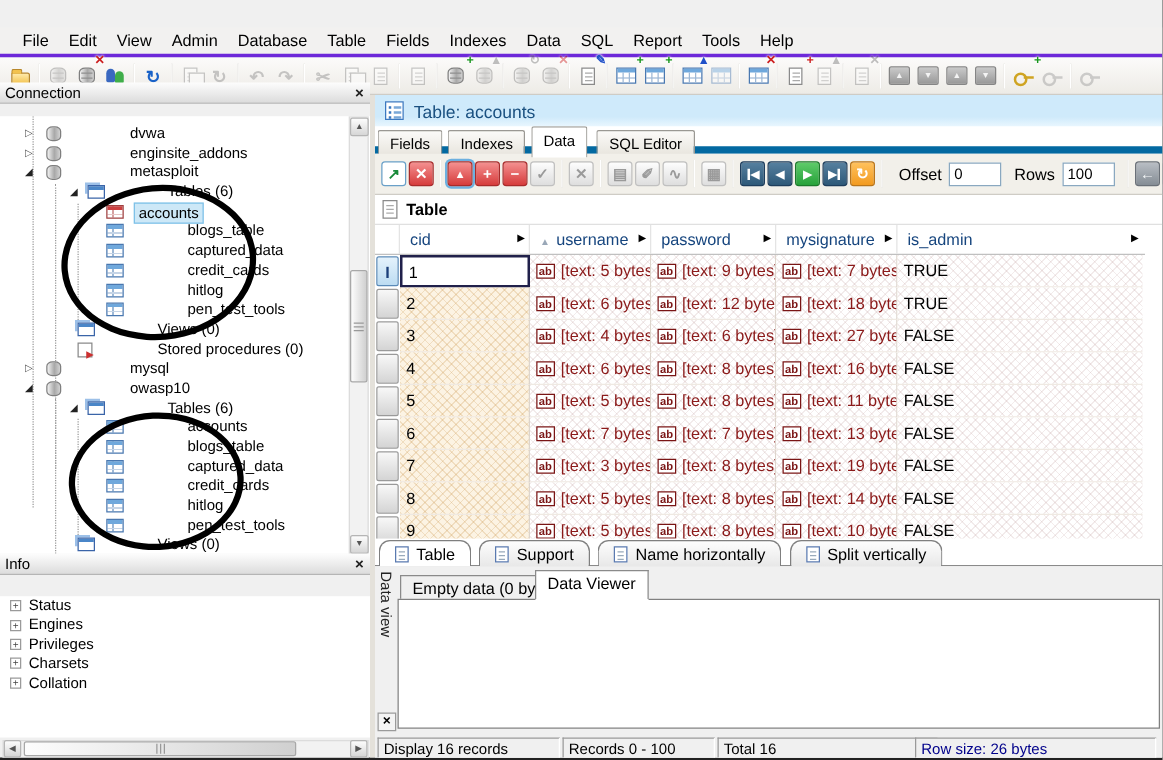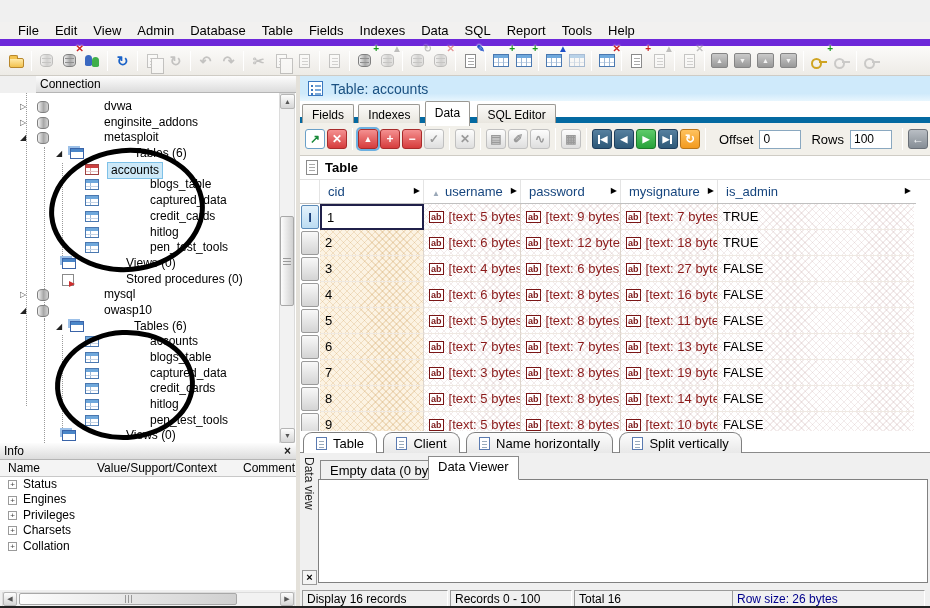--- a/index.html
+++ b/index.html
@@ -8,21 +8,21 @@
        font-family:"Liberation Sans",sans-serif;font-size:12px;color:#000;border-bottom:2px solid #222;}
 
   
   .titlebar{position:absolute;left:0;top:0;width:930px;height:22px;
     background:linear-gradient(180deg,#7d8894 0%,#46525e 35%,#1c262f 60%,#2e3b46 100%);
     color:#fff;display:flex;align-items:center;gap:6px;padding-left:5px;font-size:12px;
     text-shadow:0 1px 2px #000;}
   .title-icon{width:13px;height:13px;border-radius:3px;border:1px solid #777;
     background:linear-gradient(#f4f4f4,#9a9a9a);box-shadow:inset 0 1px 0 #fff;}
   .menubar{position:absolute;left:0;top:22px;width:930px;height:24px;background:#f2f1f0;
-    border-bottom:7px solid #6d28d9;display:flex;align-items:center;padding-left:10px;font-size:13px;}
+    border-bottom:3px solid #6d28d9;display:flex;align-items:center;padding-left:10px;font-size:13px;}
   .menu-item{padding:3px 8px;}
   .toolbar{position:absolute;left:0;top:46px;width:930px;height:30px;
     background:linear-gradient(#fcfbfa,#edebe6);border-bottom:1px solid #cfccc5;
     display:flex;align-items:center;padding:0 5px;}
   .tsep{width:1px;height:20px;background:#c9c6bf;border-right:1px solid #fff;margin:0 3px;flex:none;}
   .tbtn{width:23px;height:23px;display:flex;align-items:center;justify-content:center;
     position:relative;border-radius:3px;flex:none;}
   .tbtn.dis{opacity:.45;}
   .badge{position:absolute;right:-3px;top:-5px;font-size:10px;font-weight:bold;line-height:10px;
     text-shadow:0 0 2px #fff,0 0 2px #fff;}
@@ -62,21 +62,21 @@
     background:linear-gradient(#cacaca,#989898);display:flex;align-items:center;justify-content:center;
     font-size:7px;}
   .glyph{font-size:14px;line-height:1;}
   .g-blue{color:#1a62c8;font-weight:bold;}
   .g-gray{color:#8a8a8a;font-weight:bold;}
 
   
   .phead{position:absolute;left:0;width:296px;height:17px;padding:1px 4px;
     background:linear-gradient(#fdfdfd,#dcdcdc);border-bottom:1px solid #b5b5b5;font-size:12px;}
   .phead .x{position:absolute;right:5px;top:1px;font-size:12px;font-weight:bold;color:#222;cursor:default;}
-  #conn-head{top:76px;margin-left:36px;}
+  #conn-head{top:66px;}
   #tree-view{position:absolute;left:0;top:93px;width:296px;height:350px;background:#fff;overflow:hidden;}
   .guide{position:absolute;border-left:1px dotted #9a9a9a;width:0;}
   .trow{position:relative;height:15.7px;line-height:15.7px;white-space:nowrap;font-size:12px;}
   .texp{position:absolute;font-size:8px;color:#555;top:0;}
   .texp.exp{color:#222;}
   .ticon{position:absolute;top:2px;}
   .tlabel{position:absolute;top:0;margin-left:40px;}
   .lvl1 .texp{left:20px;} .lvl1 .ticon{left:37px;} .lvl1 .tlabel{left:64px;}
   .lvl2 .texp{left:56px;} .lvl2 .ticon{left:70px;} .lvl2 .tlabel{left:94px;}
   .lvl2l .ticon{left:62px;} .lvl2l .tlabel{left:86px;}
@@ -502,25 +502,20 @@
     </div>
   </div>
 
   <div class="ellipse" style="left:49px;top:148px;width:156px;height:124px;transform:rotate(-5deg);"></div>
   <div class="ellipse" style="left:55px;top:330px;width:140px;height:110px;transform:rotate(-3deg);"></div>
 
   <div class="phead" id="info-head">
     <span>Info</span>
     <span class="x">×</span>
   </div>
-  <div id="info-cols">
-    <span style="left:8px;">Name</span>
-    <span style="left:97px;">Value/Support/Context</span>
-    <span style="left:243px;">Comment</span>
-  </div>
   <div id="info-body">
     <div class="irow">
         <span class="pbox">+</span>
         <span>Status</span>
       </div>
     <div class="irow">
         <span class="pbox">+</span>
         <span>Engines</span>
       </div>
     <div class="irow">
@@ -821,21 +816,21 @@
       </div>
     </div>
 
     <div id="btabs">
       <span class="vtab active">
           <span class="vicon"></span>
           <span>Table</span>
         </span>
       <span class="vtab">
           <span class="vicon"></span>
-          <span>Client</span>
+          <span>Support</span>
         </span>
       <span class="vtab">
           <span class="vicon"></span>
           <span>Name horizontally</span>
         </span>
       <span class="vtab">
           <span class="vicon"></span>
           <span>Split vertically</span>
         </span>
     </div>

